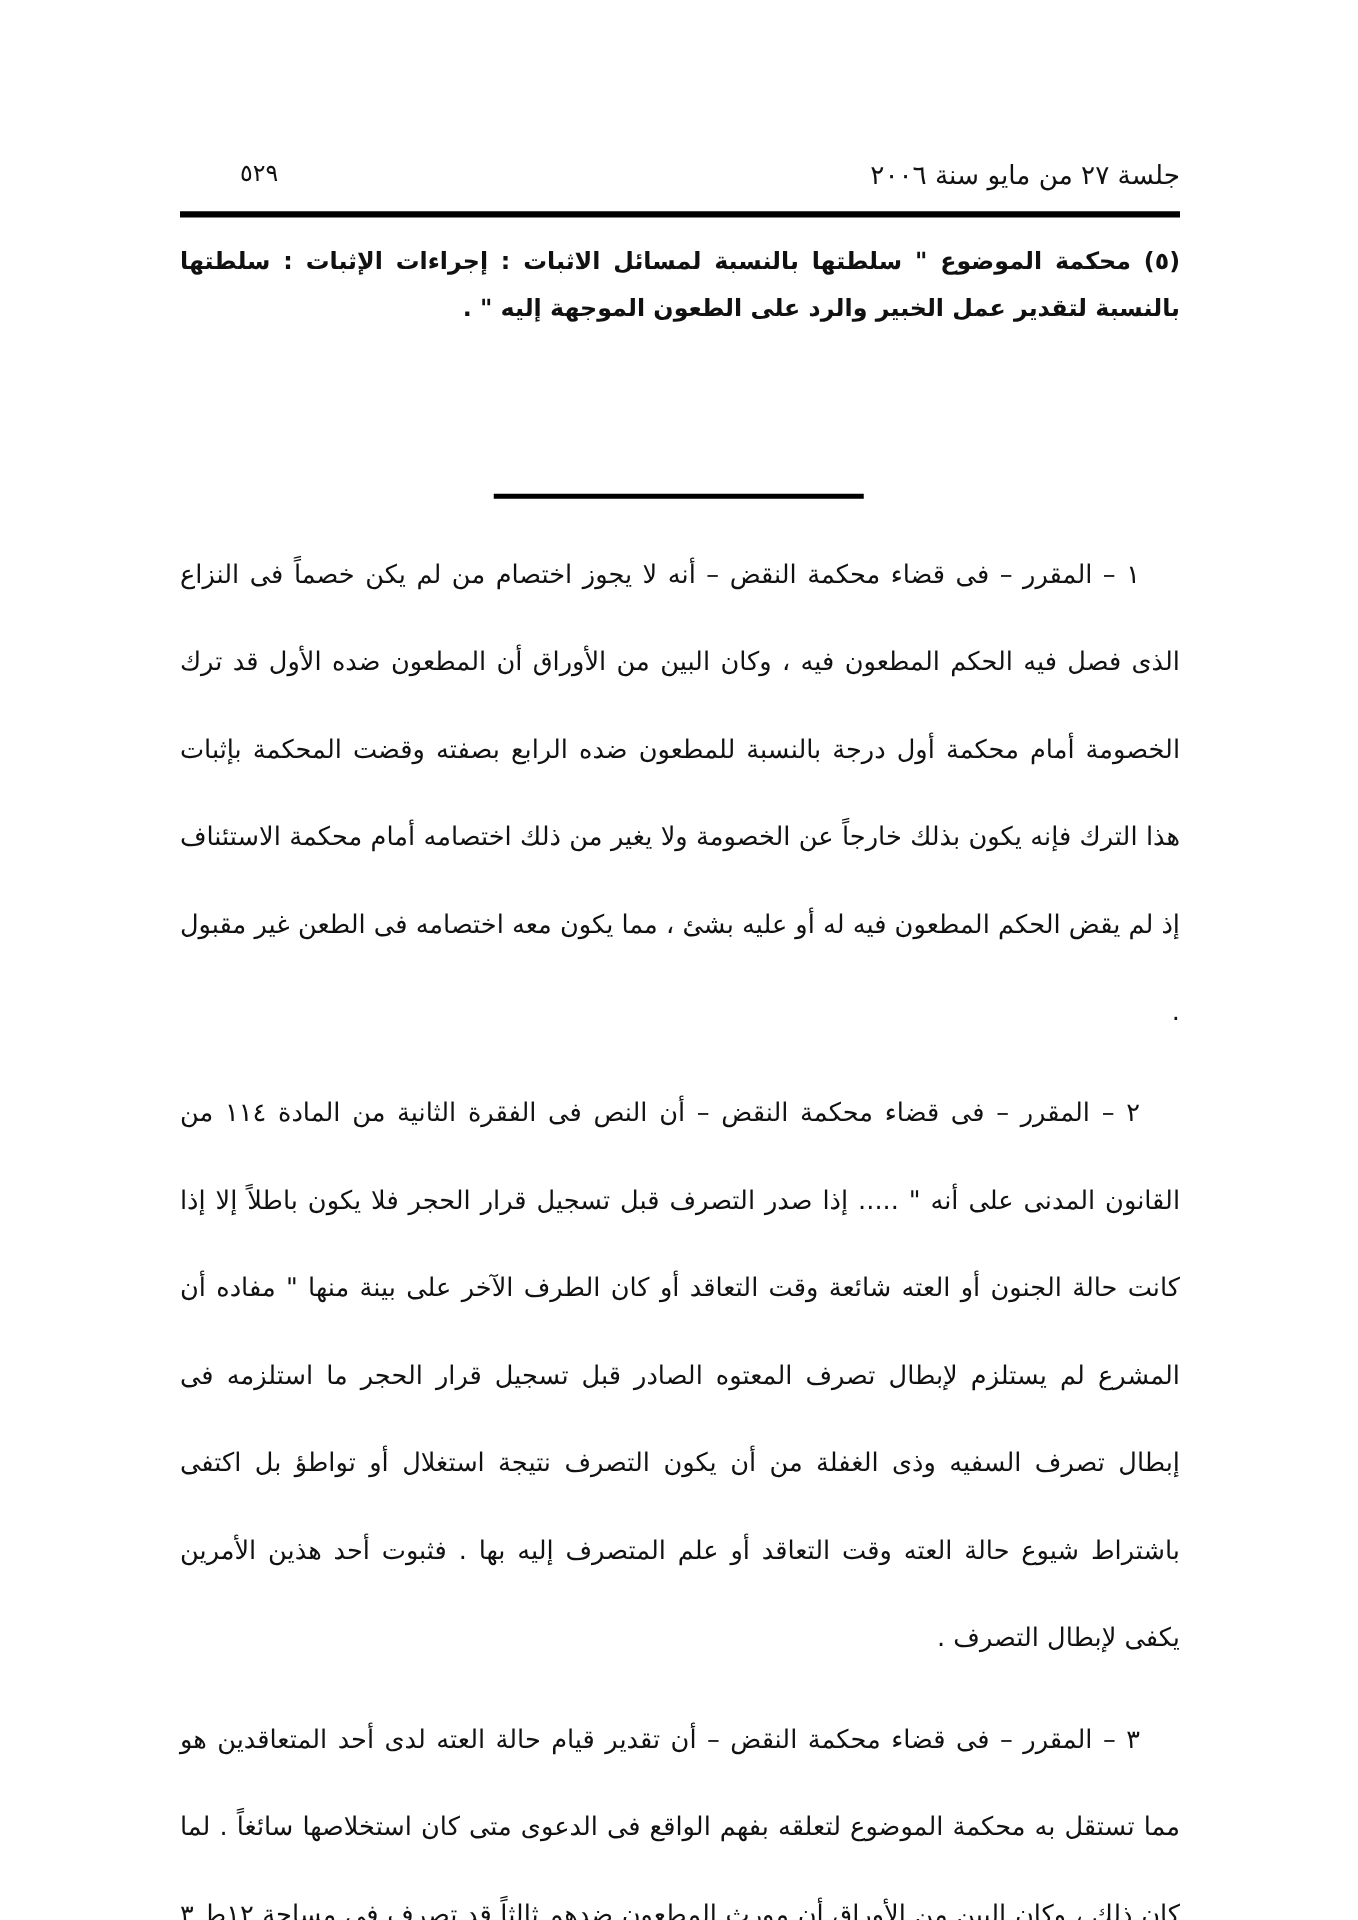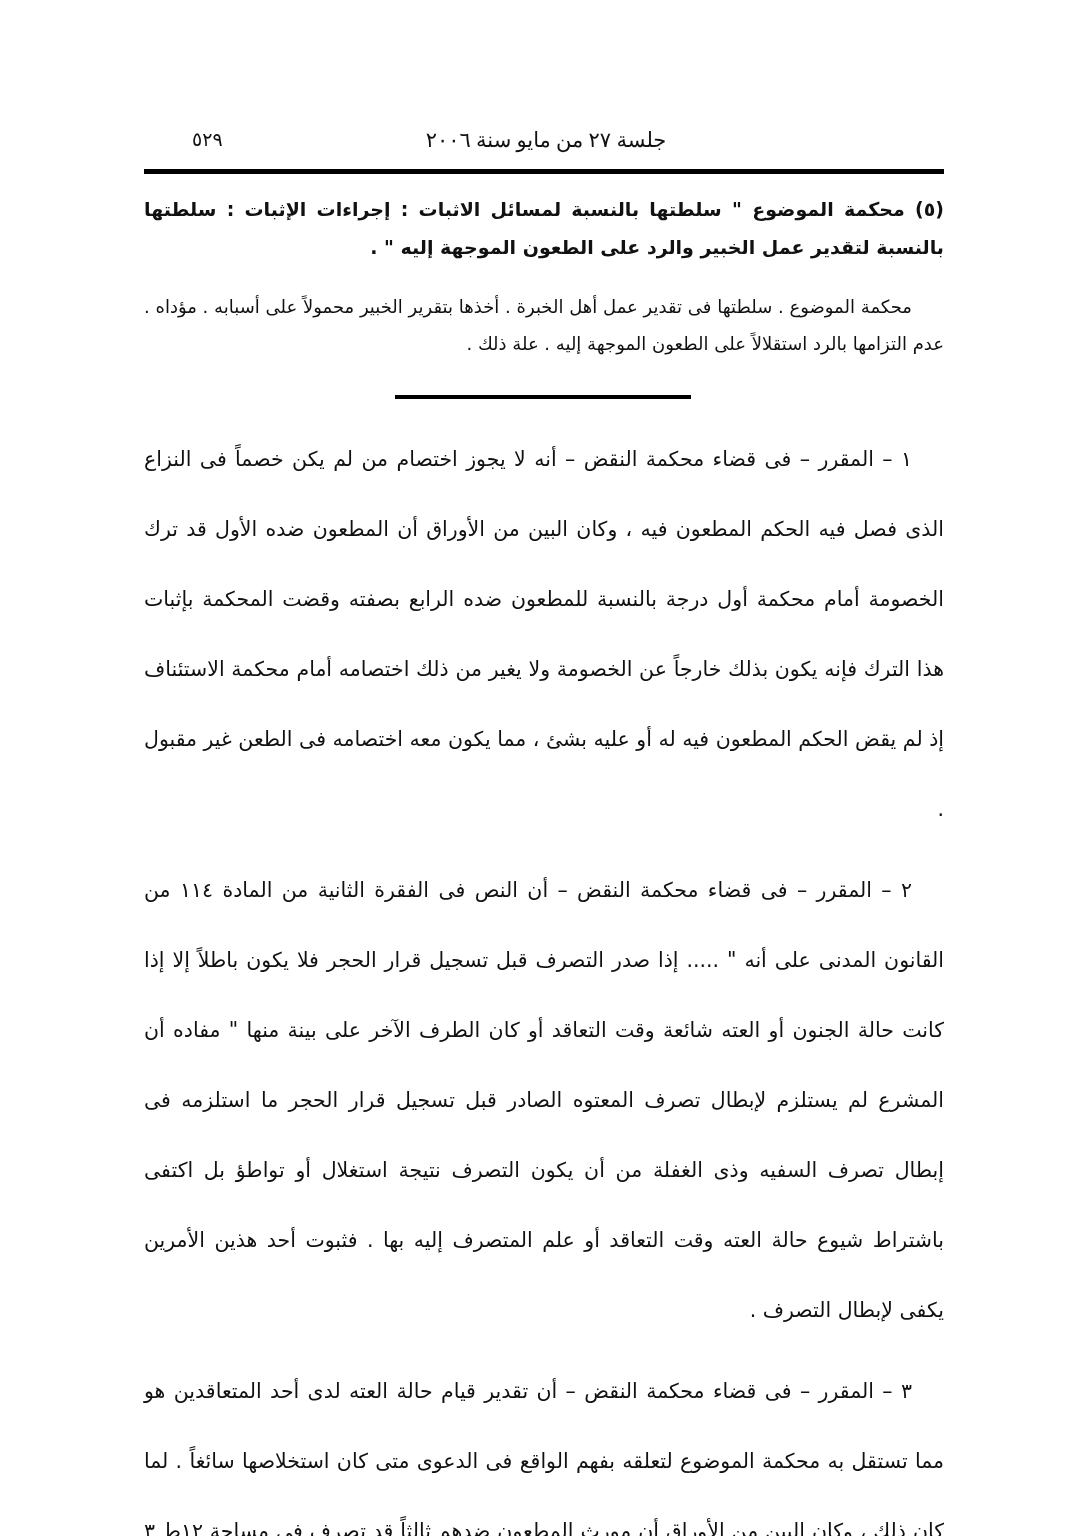--- a/index.html
+++ b/index.html
@@ -1,20 +1,20 @@
 <!DOCTYPE html>
 <html><head>
   <meta charset="utf-8">
   <style>
     html, body { margin: 0; padding: 0; background: #ffffff; }
     body { width: 1086px; height: 1536px; position: relative; overflow: hidden;
            font-family: "DejaVu Sans", "Liberation Sans", sans-serif; color: #111; }
     .page { position: absolute; left: 0; top: 0; width: 1086px; height: 1536px; }
     .header { position: absolute; top: 128px; left: 148px; width: 796px; height: 34px; direction: rtl; }
-    .header-title { position: absolute; right: 0; left: 0; text-align: center; font-size: 21px; top: 0; font-family: Liberation Serif, serif; }
+    .header-title { position: absolute; right: 0; left: 0; font-size: 21px; top: 0; }
     .page-number { position: absolute; left: 0; top: 0; font-size: 19px; direction: rtl; margin-left: 44px; }
     .top-rule { position: absolute; top: 169px; left: 144px; width: 800px; height: 5px; background: #000; }
     .headnote { position: absolute; top: 190px; left: 144px; width: 800px; direction: rtl; text-align: justify;
                 font-weight: bold; font-size: 19px; line-height: 38px; }
     .abstract { position: absolute; top: 288px; left: 144px; width: 800px; direction: rtl; text-align: justify;
                 font-size: 18px; line-height: 37px; }
     .abstract p, .body p { margin: 0; text-indent: 32px; text-align-last: right; }
     .separator { position: absolute; top: 395px; left: 395px; width: 296px; height: 4px; background: #000; }
     .body { position: absolute; top: 424px; left: 144px; width: 800px; direction: rtl; text-align: justify;
             font-size: 20.5px; line-height: 70px; }
@@ -27,23 +27,20 @@
 
   <div class="header">
     <div class="header-title">جلسة ٢٧ من مايو سنة ٢٠٠٦</div>
     <div class="page-number">٥٢٩</div>
   </div>
 
   <div class="top-rule"></div>
 
   <div class="headnote">(٥) محكمة الموضوع " سلطتها بالنسبة لمسائل الاثبات : إجراءات الإثبات : سلطتها بالنسبة لتقدير عمل الخبير والرد على الطعون الموجهة إليه " .</div>
 
-  <div class="abstract">
-    <p>محكمة الموضوع . سلطتها فى تقدير عمل أهل الخبرة . أخذها بتقرير الخبير محمولاً على أسبابه . مؤداه . عدم التزامها بالرد استقلالاً على الطعون الموجهة إليه . علة ذلك .</p>
-  </div>
 
   <div class="separator"></div>
 
   <div class="body">
     <p>١ – المقرر – فى قضاء محكمة النقض – أنه لا يجوز اختصام من لم يكن خصماً فى النزاع الذى فصل فيه الحكم المطعون فيه ، وكان البين من الأوراق أن المطعون ضده الأول قد ترك الخصومة أمام محكمة أول درجة بالنسبة للمطعون ضده الرابع بصفته وقضت المحكمة بإثبات هذا الترك فإنه يكون بذلك خارجاً عن الخصومة ولا يغير من ذلك اختصامه أمام محكمة الاستئناف إذ لم يقض الحكم المطعون فيه له أو عليه بشئ ، مما يكون معه اختصامه فى الطعن غير مقبول .</p>
     <p>٢ – المقرر – فى قضاء محكمة النقض – أن النص فى الفقرة الثانية من المادة ١١٤ من القانون المدنى على أنه " ..... إذا صدر التصرف قبل تسجيل قرار الحجر فلا يكون باطلاً إلا إذا كانت حالة الجنون أو العته شائعة وقت التعاقد أو كان الطرف الآخر على بينة منها " مفاده أن المشرع لم يستلزم لإبطال تصرف المعتوه الصادر قبل تسجيل قرار الحجر ما استلزمه فى إبطال تصرف السفيه وذى الغفلة من أن يكون التصرف نتيجة استغلال أو تواطؤ بل اكتفى باشتراط شيوع حالة العته وقت التعاقد أو علم المتصرف إليه بها . فثبوت أحد هذين الأمرين يكفى لإبطال التصرف .</p>
     <p>٣ – المقرر – فى قضاء محكمة النقض – أن تقدير قيام حالة العته لدى أحد المتعاقدين هو مما تستقل به محكمة الموضوع لتعلقه بفهم الواقع فى الدعوى متى كان استخلاصها سائغاً . لما كان ذلك ، وكان البين من الأوراق أن مورث المطعون ضدهم ثالثاً قد تصرف فى مساحة ١٢ط ٣ ف بالبيع للطاعن بموجب العقد المؤرخ .... وذلك قبل صدور قرار الحجر عليه وكان الحكم الابتدائى المؤيد بالحكم المطعون فيه قد استخلص قيام حالة العته لدى المورث مما تضمنه تقرير الطبيب الشرعى المقدم فى القضية رقم ٧ لسنة</p>
   </div>
 
 </div>

